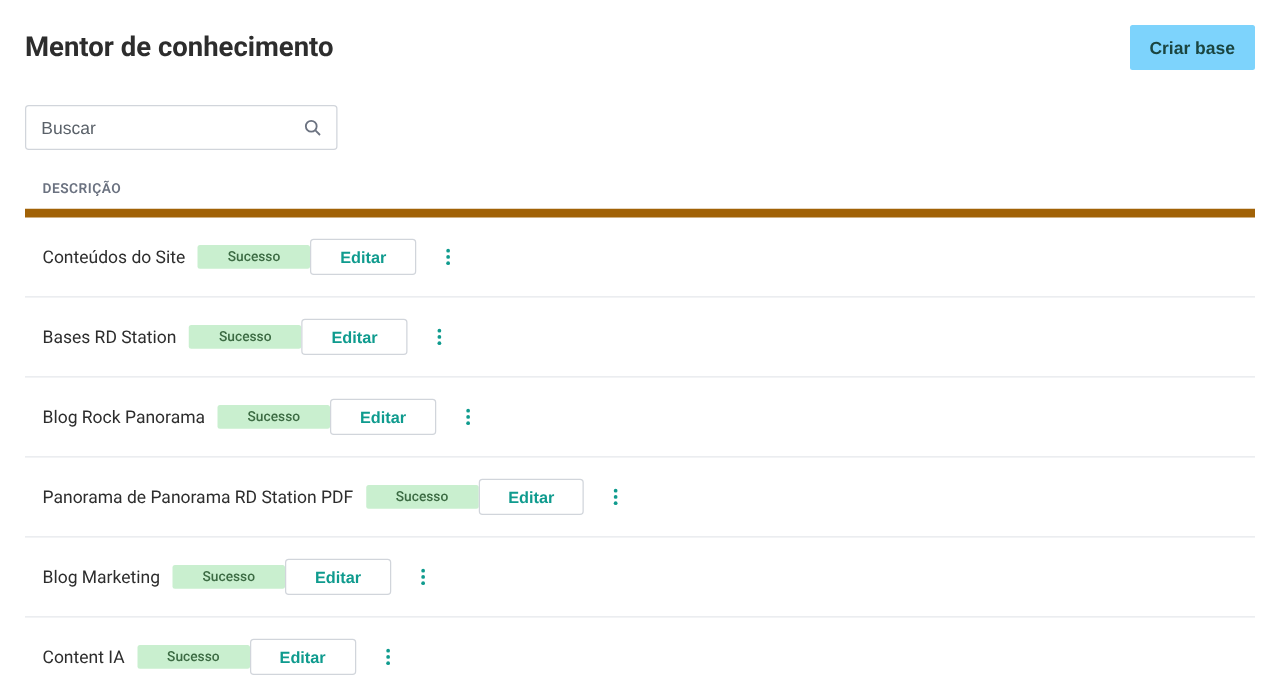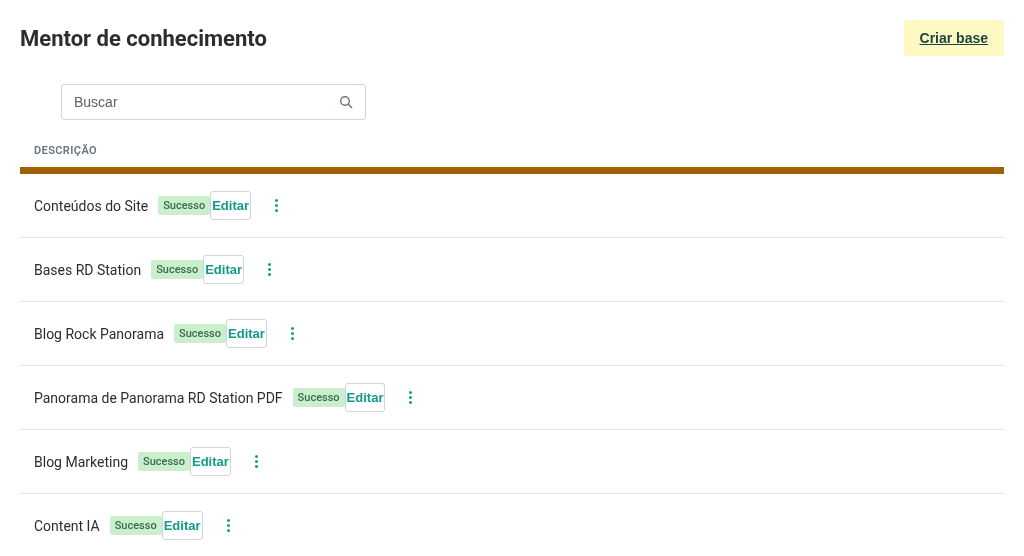--- a/index.html
+++ b/index.html
@@ -15,35 +15,33 @@
       justify-content: space-between;
       align-items: center;
       margin-bottom: 28px;
     }
     .page-title {
       font-size: 22px;
       font-weight: 700;
       color: #2d2d2d;
     }
     .create-btn {
-      background: #fef9c3;
+      background: #7dd3fc;
       color: #1a4540;
       border: none;
       padding: 10px 16px;
       font-size: 14px;
       font-weight: 600;
       cursor: pointer;
       border-radius: 2px;
-      text-decoration: underline;
     }
     .search-wrap {
       position: relative;
-      width: 305px;
+      width: 250px;
       margin-bottom: 16px;
-      margin-left: 41px;
     }
     .search-input {
       width: 100%;
       padding: 9px 36px 9px 12px;
       border: 1px solid #d1d5db;
       border-radius: 3px;
       font-size: 14px;
       color: #444;
     }
     .search-input::placeholder { color: #5a6169; }
@@ -80,33 +78,33 @@
     }
     .row-name {
       font-size: 14px;
       color: #2d2d2d;
     }
     .badge {
       background: #C9EFCF;
       color: #3c6b43;
       font-size: 11px;
       font-weight: 500;
-      padding: 3px 5px;
+      padding: 3px 24px;
       border-radius: 2px;
     }
     .row-right {
       display: flex;
       align-items: center;
       gap: 20px;
     }
     .edit-btn {
       background: #fff;
       color: #0f9b8e;
       border: 1px solid #d1d5db;
-      padding: 6px 1px;
+      padding: 6px 23px;
       font-size: 13px;
       font-weight: 600;
       border-radius: 3px;
       cursor: pointer;
     }
     .kebab {
       display: flex;
       flex-direction: column;
       gap: 2px;
       cursor: pointer;

